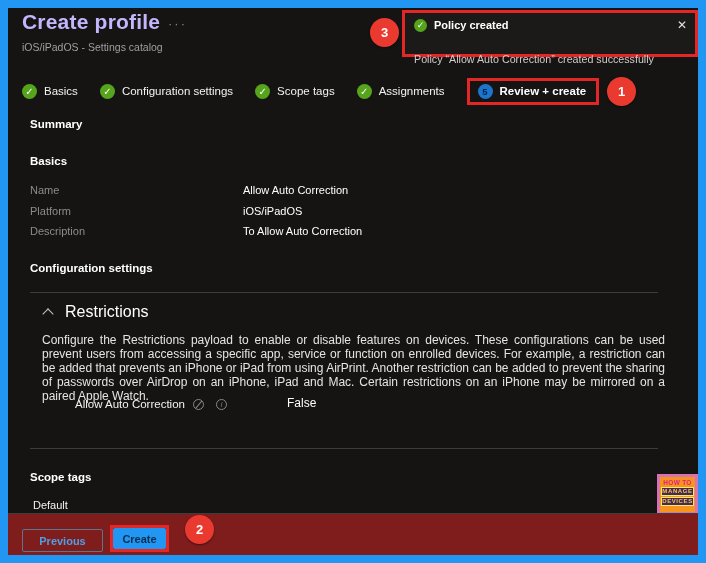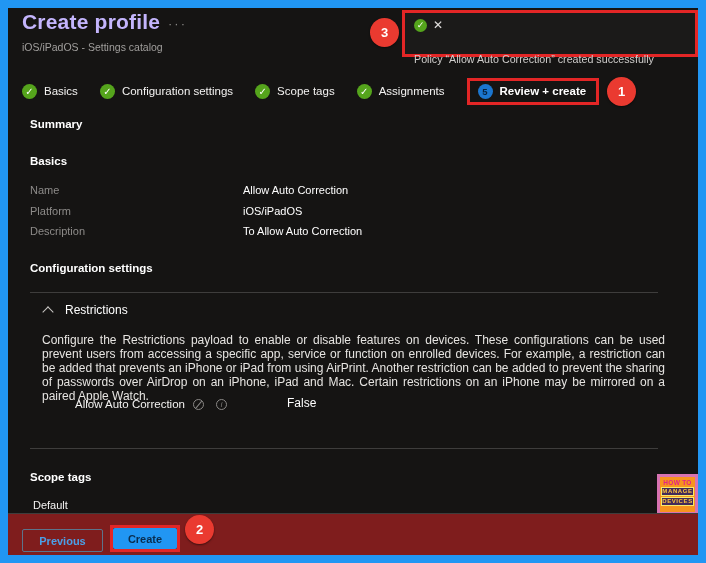--- a/index.html
+++ b/index.html
@@ -36,54 +36,55 @@
 
   
   .h-section{position:absolute;left:22px;font-size:11.5px;font-weight:bold;color:#ffffff;}
   .rows{position:absolute;left:22px;top:176px;}
   .row{height:20.7px;font-size:11px;}
   .row-label{display:inline-block;width:213px;color:#8d8b89;}
   .row-value{color:#ffffff;}
   .divider{position:absolute;left:22px;width:628px;height:1px;background:#3e3d3c;}
   .restrictions{position:absolute;left:36px;top:295px;display:flex;align-items:center;}
   .chevron-up{width:7px;height:7px;border-left:1.5px solid #c8c6c4;border-top:1.5px solid #c8c6c4;transform:rotate(45deg);margin-top:3px;}
-  .restrictions-label{margin-left:13px;font-size:12px;color:#ffffff;}
+  .restrictions-label{margin-left:13px;font-size:16px;color:#ffffff;}
   .section-desc{position:absolute;left:34px;top:325px;width:623px;font-size:12px;line-height:14px;color:#e6e4e1;text-align:justify;}
   .setting-row{position:absolute;left:22px;top:390px;width:628px;height:16px;}
   .setting-label{position:absolute;left:45px;top:0;font-size:11.5px;color:#f3f2f1;}
   .mini-icon{position:absolute;top:1px;width:11px;height:11px;border:1px solid #8a8886;border-radius:50%;box-sizing:border-box;}
   .icon-scope{left:163px;overflow:hidden;}
   .icon-scope:before{content:"";position:absolute;left:4px;top:-1px;width:1px;height:12px;background:#8a8886;transform:rotate(40deg);}
   .icon-info{left:186px;color:#8a8886;font-size:7px;line-height:9px;text-align:center;font-style:italic;}
   .setting-value{position:absolute;left:257px;top:-2px;font-size:12px;color:#ffffff;}
   .scope-default{position:absolute;left:25px;top:491px;font-size:11px;color:#f3f2f1;text-align:center;}
 
   
   .footer{position:absolute;left:0;top:505px;width:690px;height:42px;background:#7f1d1d;border-top:1px solid #3e3d3c;box-sizing:border-box;}
   .btn-previous{position:absolute;left:14px;top:15px;width:81px;height:23px;box-sizing:border-box;background:transparent;border:1px solid #5d748b;border-radius:2px;color:#4ba0e8;font-size:11px;font-weight:bold;font-family:"Liberation Sans",sans-serif;display:flex;align-items:center;justify-content:center;}
   .create-wrap{position:absolute;left:102px;top:11px;border:3px solid #e32626;}
-  .btn-create{width:64px;height:21px;background:#2196f3;border:none;border-radius:2px;color:#0a2d4e;font-size:11px;font-weight:bold;font-family:"Liberation Sans",sans-serif;display:flex;align-items:center;justify-content:center;}
+  .btn-create{width:53px;height:21px;background:#2196f3;border:none;border-radius:2px;color:#0a2d4e;font-size:11px;font-weight:bold;font-family:"Liberation Sans",sans-serif;display:flex;align-items:center;justify-content:center;}
 
   
   .htmd-logo{position:absolute;left:649px;top:466px;width:41px;height:41px;box-sizing:border-box;border:3px solid #d873b1;background:#f7941e;padding:2px 1px 1px 1px;text-align:center;}
   .htmd-line1{color:#e0218a;font-size:6.5px;font-weight:bold;letter-spacing:.3px;}
   .htmd-line2,.htmd-line3{margin-top:1px;background:#432a5a;color:#ffc43d;font-size:6px;font-weight:bold;letter-spacing:.6px;line-height:7px;border:0.5px solid #f5e96b;}
 </style>
 </head>
 <body>
 
 <div class="canvas">
 
   <div class="page-title">Create profile</div>
   <div class="title-ellipsis">···</div>
   <div class="page-subtitle">iOS/iPadOS - Settings catalog</div>
 
   <div class="notification">
     <div class="notif-row1">
       <span class="check-circle">✓</span>
+      <span class="notif-title">Policy created</span>
       <span class="notif-close">✕</span>
     </div>
     <div class="notif-msg">Policy “Allow Auto Correction” created successfully</div>
   </div>
   <div class="badge badge-3">3</div>
 
   <div class="steps">
     <div class="step">
       <span class="step-check">✓</span>
       <span class="step-label">Basics</span>

